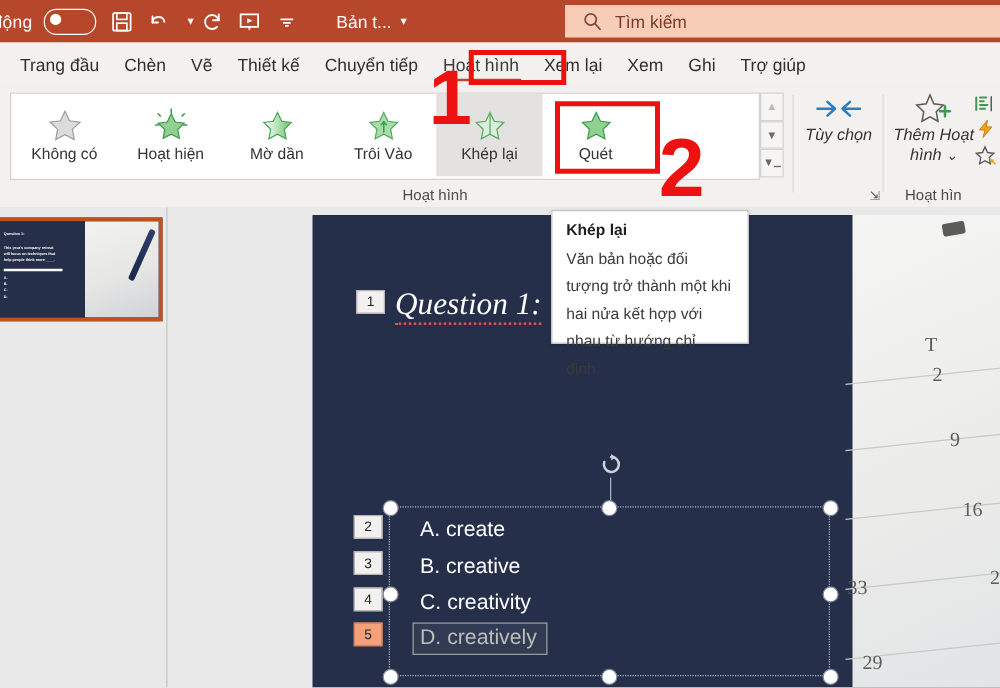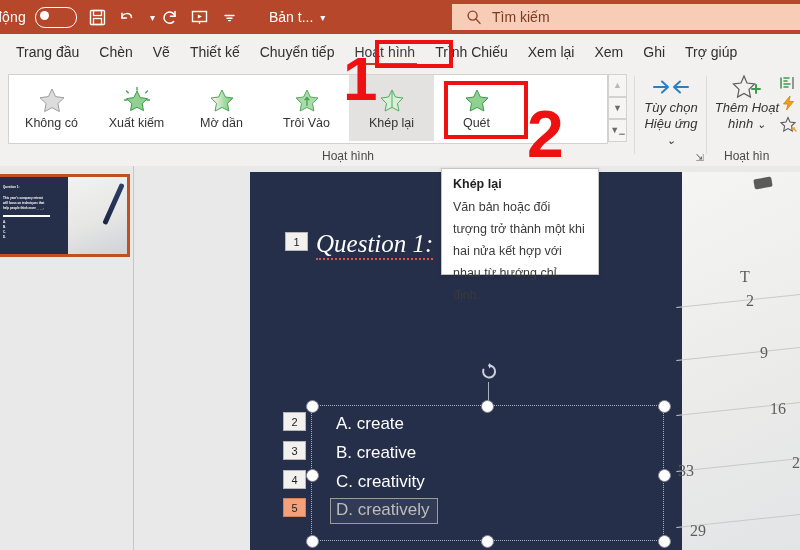--- a/index.html
+++ b/index.html
@@ -218,42 +218,41 @@
   </div>
 
   <div class="tabbar">
     <div style="width:6px"></div>
     <div class="tab">Trang đầu</div>
     <div class="tab">Chèn</div>
     <div class="tab">Vẽ</div>
     <div class="tab">Thiết kế</div>
     <div class="tab">Chuyển tiếp</div>
     <div class="tab active">Hoạt hình</div>
-    <div class="tab">Trình Chiếu</div>
     <div class="tab">Xem lại</div>
     <div class="tab">Xem</div>
     <div class="tab">Ghi</div>
     <div class="tab">Trợ giúp</div>
   </div>
 
   <div class="ribbon">
 
     <div class="gallery">
       <div class="gitem">
         <svg width="30" height="29" viewBox="0 0 30 29">
             <path d="M15 3 L18.6 10.6 L27 11.7 L20.9 17.5 L22.4 25.6 L15 21.7 L7.6 25.6 L9.1 17.5 L3 11.7 L11.4 10.6 Z" fill="#dcdcdc" stroke="#9e9e9e" stroke-width="1"></path>
           </svg>
         <span class="lbl">Không có</span>
       </div>
       <div class="gitem">
         <svg width="30" height="29" viewBox="0 0 30 29">
             <path d="M15 5 L18.2 11.6 L25.4 12.6 L20.2 17.6 L21.5 24.6 L15 21.3 L8.5 24.6 L9.8 17.6 L4.6 12.6 L11.8 11.6 Z" fill="#8fd18f" stroke="#3f9a4f" stroke-width="1"></path>
             <path d="M15 1.5 L15 4 M4.5 5 L6.3 6.8 M25.5 5 L23.7 6.8 M2.5 14 L5 14 M27.5 14 L25 14" stroke="#3f9a4f" stroke-width="1.3" stroke-linecap="round"></path>
           </svg>
-        <span class="lbl">Xuất kiếm</span>
+        <span class="lbl">Hoạt hiện</span>
       </div>
       <div class="gitem">
         <svg width="30" height="29" viewBox="0 0 30 29">
             <defs>
               <linearGradient id="fadeg" x1="0" y1="0" x2="1" y2="0">
                 <stop offset="0" stop-color="#ffffff"></stop>
                 <stop offset="1" stop-color="#6cc46c"></stop>
               </linearGradient>
             </defs>
             <path d="M15 4 L18.4 11 L26 12 L20.5 17.4 L21.9 25 L15 21.4 L8.1 25 L9.5 17.4 L4 12 L11.6 11 Z" fill="url(#fadeg)" stroke="#4aa45a" stroke-width="1"></path>
@@ -289,24 +288,20 @@
     </div>
 
     <div class="grp-sep" style="left:634px"></div>
 
     <div class="rgrp" style="left:640px;width:62px">
       <svg width="40" height="26" viewBox="0 0 40 26">
           <path d="M3 13 L17 13 M11 7.5 L17 13 L11 18.5" fill="none" stroke="#2a7ec2" stroke-width="2" stroke-linecap="round" stroke-linejoin="round"></path>
           <path d="M37 13 L23 13 M29 7.5 L23 13 L29 18.5" fill="none" stroke="#2a7ec2" stroke-width="2" stroke-linecap="round" stroke-linejoin="round"></path>
         </svg>
       <span class="bl">Tùy chọn</span>
-      <span class="bl">
-        <span>Hiệu ứng</span>
-        <span style="font-size:11px">⌄</span>
-      </span>
     </div>
 
     <div class="grp-sep" style="left:706px"></div>
 
     <div class="rgrp" style="left:712px;width:70px">
       <svg width="34" height="26" viewBox="0 0 34 26">
           <path d="M14 2 L17 9 L24.6 10 L19 15.4 L20.4 23 L14 19.4 L7.6 23 L9 15.4 L3.4 10 L11 9 Z" fill="none" stroke="#5a5a5a" stroke-width="1.2"></path>
           <path d="M26 11 L26 19 M22 15 L30 15" stroke="#3f9a4f" stroke-width="2" stroke-linecap="round"></path>
         </svg>
       <span class="bl">Thêm Hoạt</span>

